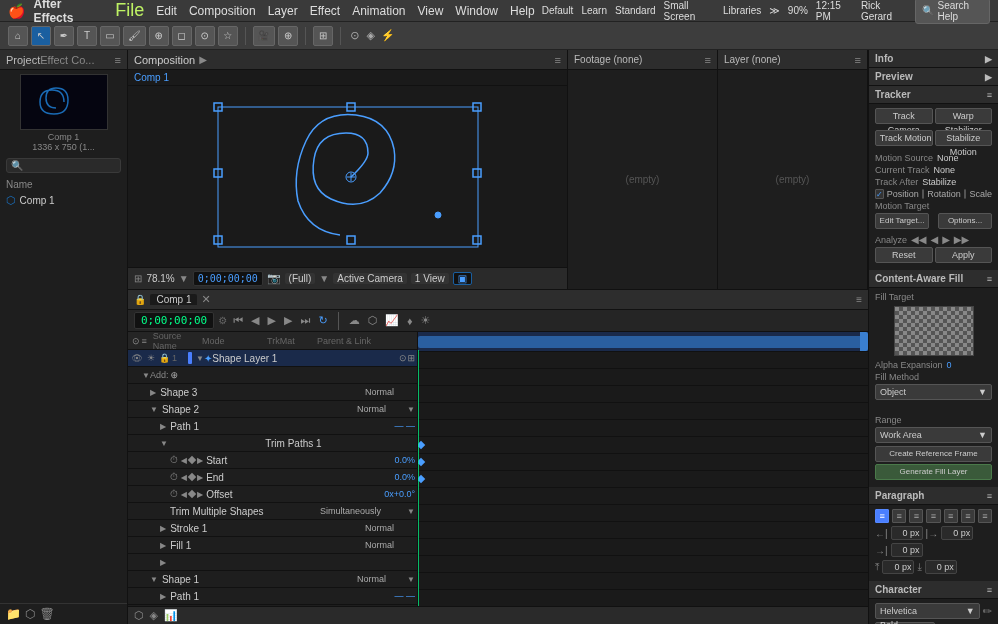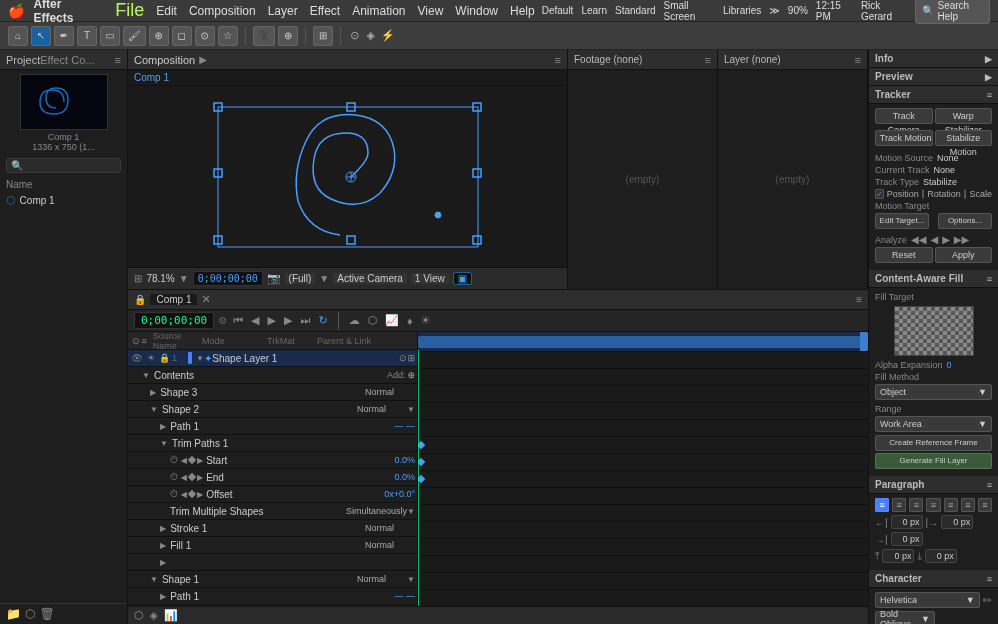--- a/index.html
+++ b/index.html
@@ -516,21 +516,20 @@
             <span style="color:#4a9eff;font-size:10px;flex-shrink:0;">✦</span>
             <span style="flex:1;font-size:10px;color:#ccc;overflow:hidden;white-space:nowrap;">Shape Layer 1</span>
             <div style="display:flex;align-items:center;gap:1px;flex-shrink:0;">
               <span style="font-size:9px;color:#888;">⊙</span>
               <span style="font-size:9px;color:#888;">⊞</span>
             </div>
           </div>
 
           <div class="layer-row" style="padding-left:14px;">
             <span style="color:#888;font-size:8px;cursor:pointer;">▼</span>
-            <span style="flex:1;font-size:10px;color:#ccc;margin-left:4px;">Contents</span>
             <span style="color:#888;font-size:9px;margin-right:2px;">Add:</span>
             <span style="color:#aaa;font-size:9px;cursor:pointer;">⊕</span>
           </div>
 
           <div class="layer-row" style="padding-left:22px;">
             <span style="color:#888;font-size:8px;cursor:pointer;">▶</span>
             <span style="flex:1;font-size:10px;color:#ccc;margin-left:4px;">Shape 3</span>
             <span style="width:50px;font-size:9px;color:#aaa;">Normal</span>
           </div>
 
@@ -542,21 +541,21 @@
           </div>
 
           <div class="layer-row" style="padding-left:32px;">
             <span style="color:#888;font-size:8px;cursor:pointer;">▶</span>
             <span style="flex:1;font-size:10px;color:#ccc;margin-left:4px;">Path 1</span>
             <span style="font-size:9px;color:#4a9eff;">— —</span>
           </div>
 
           <div class="layer-row" style="padding-left:32px;">
             <span style="color:#888;font-size:8px;cursor:pointer;">▼</span>
-            <span style="flex:1;font-size:10px;color:#ccc;margin-left:4px;">Trim Paths 1</span>
+            <span style="flex:1;font-size:10px;color:#ccc;margin-left:4px;text-align:center;">Trim Paths 1</span>
           </div>
 
           <div class="layer-row" style="padding-left:42px;">
             <span style="color:#888;font-size:10px;cursor:pointer;margin-right:2px;">⏱</span>
             <span class="kf-nav">◀</span>
             <span style="display:inline-block;width:6px;height:6px;background:#888;transform:rotate(45deg);cursor:pointer;margin:0 1px;"></span>
             <span class="kf-nav">▶</span>
             <span style="flex:1;font-size:10px;color:#ccc;margin-left:2px;">Start</span>
             <span style="font-size:9px;color:#4a9eff;cursor:pointer;">0.0%</span>
           </div>
@@ -572,21 +571,21 @@
 
           <div class="layer-row" style="padding-left:42px;">
             <span style="color:#888;font-size:10px;cursor:pointer;margin-right:2px;">⏱</span>
             <span class="kf-nav">◀</span>
             <span style="display:inline-block;width:6px;height:6px;background:#888;transform:rotate(45deg);cursor:pointer;margin:0 1px;"></span>
             <span class="kf-nav">▶</span>
             <span style="flex:1;font-size:10px;color:#ccc;margin-left:2px;">Offset</span>
             <span style="font-size:9px;color:#4a9eff;cursor:pointer;">0x+0.0°</span>
           </div>
 
-          <div class="layer-row" style="padding-left:42px;">
+          <div class="layer-row" style="padding-left:42px;gap:26px;">
             <span style="flex:1;font-size:10px;color:#ccc;">Trim Multiple Shapes</span>
             <span style="font-size:9px;color:#aaa;">Simultaneously</span>
             <span style="font-size:8px;color:#888;cursor:pointer;">▼</span>
           </div>
 
           <div class="layer-row" style="padding-left:32px;">
             <span style="color:#888;font-size:8px;cursor:pointer;">▶</span>
             <span style="flex:1;font-size:10px;color:#ccc;margin-left:4px;">Stroke 1</span>
             <span style="width:50px;font-size:9px;color:#aaa;">Normal</span>
           </div>
@@ -701,21 +700,21 @@
         </div>
         <div class="right-row">
           <span class="right-label">Motion Source</span>
           <span class="right-value">None</span>
         </div>
         <div class="right-row">
           <span class="right-label">Current Track</span>
           <span class="right-value">None</span>
         </div>
         <div class="right-row">
-          <span class="right-label">Track Type</span>
+          <span class="right-label">Track After</span>
           <span class="right-value">Stabilize</span>
         </div>
         <div class="checkbox-row">
           <div class="checkbox-small checked"></div>
           <span>Position</span>
           <div class="checkbox-small"></div>
           <span>Rotation</span>
           <div class="checkbox-small"></div>
           <span>Scale</span>
         </div>
@@ -750,21 +749,21 @@
           <span class="right-label">Fill Target</span>
         </div>
         <div class="checkerboard"></div>
         <div class="right-row">
           <span class="right-label">Alpha Expansion</span>
           <span style="color:#4a9eff;font-size:9px;cursor:pointer;">0</span>
         </div>
         <div class="right-row">
           <span class="right-label">Fill Method</span>
         </div>
-        <div class="right-dropdown" style="margin-bottom:4px;">
+        <div class="right-dropdown" style="margin-bottom:15px;">
           <span>Object</span>
           <span>▼</span>
         </div>
         <div class="right-row">
           <span class="right-label">Range</span>
         </div>
         <div class="right-dropdown" style="margin-bottom:3px;">
           <span>Work Area</span>
           <span>▼</span>
         </div>

